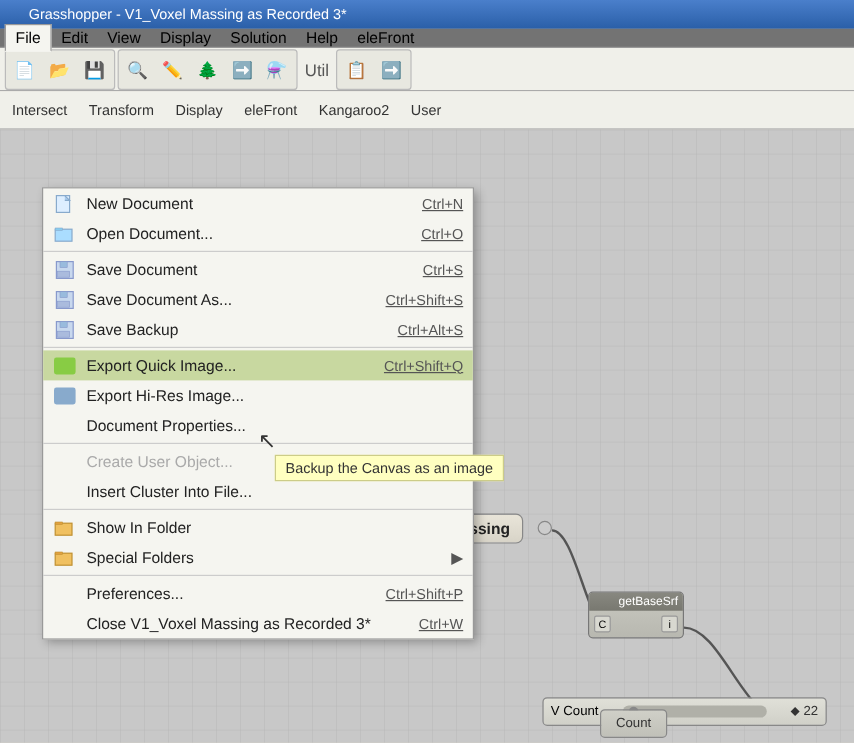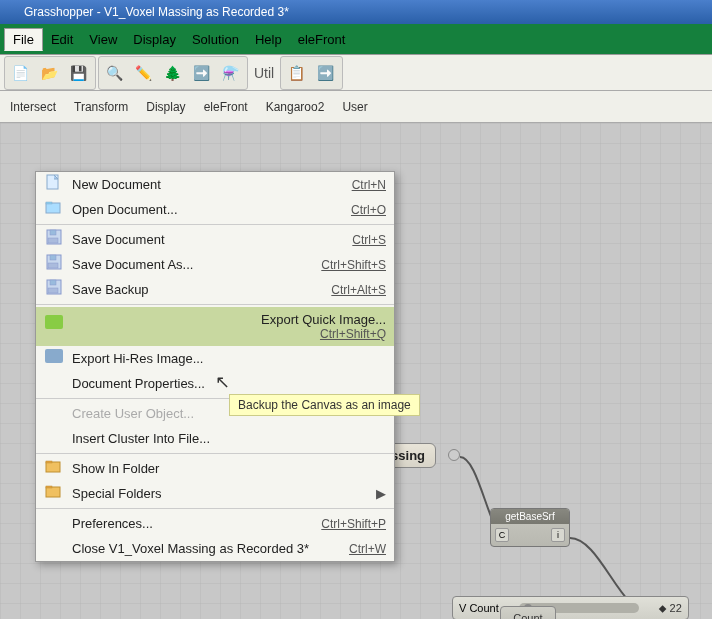--- a/index.html
+++ b/index.html
@@ -19,23 +19,23 @@
       color: white;
       padding: 4px 24px;
       font-size: 12px;
       height: 24px;
       display: flex;
       align-items: center;
     }
 
     
     #menu-bar {
-      background: #15803d;
+      background: #737373;
       border-bottom: 1px solid #999;
-      height: 31px;
+      height: 16px;
       display: flex;
       align-items: center;
       padding: 0 4px;
     }
     .menu-item {
       padding: 3px 8px;
       cursor: pointer;
       font-size: 13px;
       color: #000;
     }
@@ -124,21 +124,21 @@
       z-index: 100;
       font-size: 13px;
     }
     .menu-divider {
       height: 1px;
       background: #ccc;
       margin: 2px 0;
     }
     .dropdown-item {
       display: flex;
-      align-items: flex-end;
+      align-items: center;
       padding: 5px 8px 5px 36px;
       cursor: pointer;
       position: relative;
       color: #222;
     }
     .dropdown-item.highlighted {
       background: #b8d4f0;
     }
     .dropdown-item.disabled {
       color: #aaa;
@@ -242,21 +242,21 @@
       background: linear-gradient(to bottom, #c8c8c0, #b8b8b0);
       border: 1px solid #777;
       border-radius: 4px;
     }
     #gbs-title {
       background: linear-gradient(to bottom, #888880, #787870);
       color: white;
       font-size: 10px;
       padding: 2px 4px;
       border-radius: 3px 3px 0 0;
-      text-align: center;
+      text-align: right;
     }
     #gbs-body {
       display: flex;
       align-items: center;
       padding: 4px;
       gap: 4px;
     }
     .gbs-port {
       width: 14px;
       height: 14px;
@@ -478,21 +478,21 @@
               <rect x="2" y="1" width="14" height="14" fill="#c8d8ee" stroke="#8899cc" stroke-width="1"></rect>
               <rect x="5" y="1" width="6" height="5" fill="#99bbdd" stroke="#8899cc" stroke-width="0.5"></rect>
               <rect x="3" y="9" width="10" height="5" fill="#aabbdd" stroke="#8899cc" stroke-width="0.5"></rect>
             </svg>
         </span>
         <span>Save Backup</span>
         <span class="shortcut">Ctrl+Alt+S</span>
       </div>
       <div class="menu-divider"></div>
 
-      <div class="dropdown-item highlighted" style="background:#c8d8a0;flex-direction:column;">
+      <div class="dropdown-item highlighted" style="background:#c8d8a0;">
         <span class="icon">
           <div class="icon-export" style="background:#88cc44;border-radius:2px;width:18px;height:14px;"></div>
         </span>
         <span>Export Quick Image...</span>
         <span class="shortcut">Ctrl+Shift+Q</span>
       </div>
 
       <div class="dropdown-item">
         <span class="icon">
           <div style="background:#88aacc;border-radius:2px;width:18px;height:14px;"></div>

